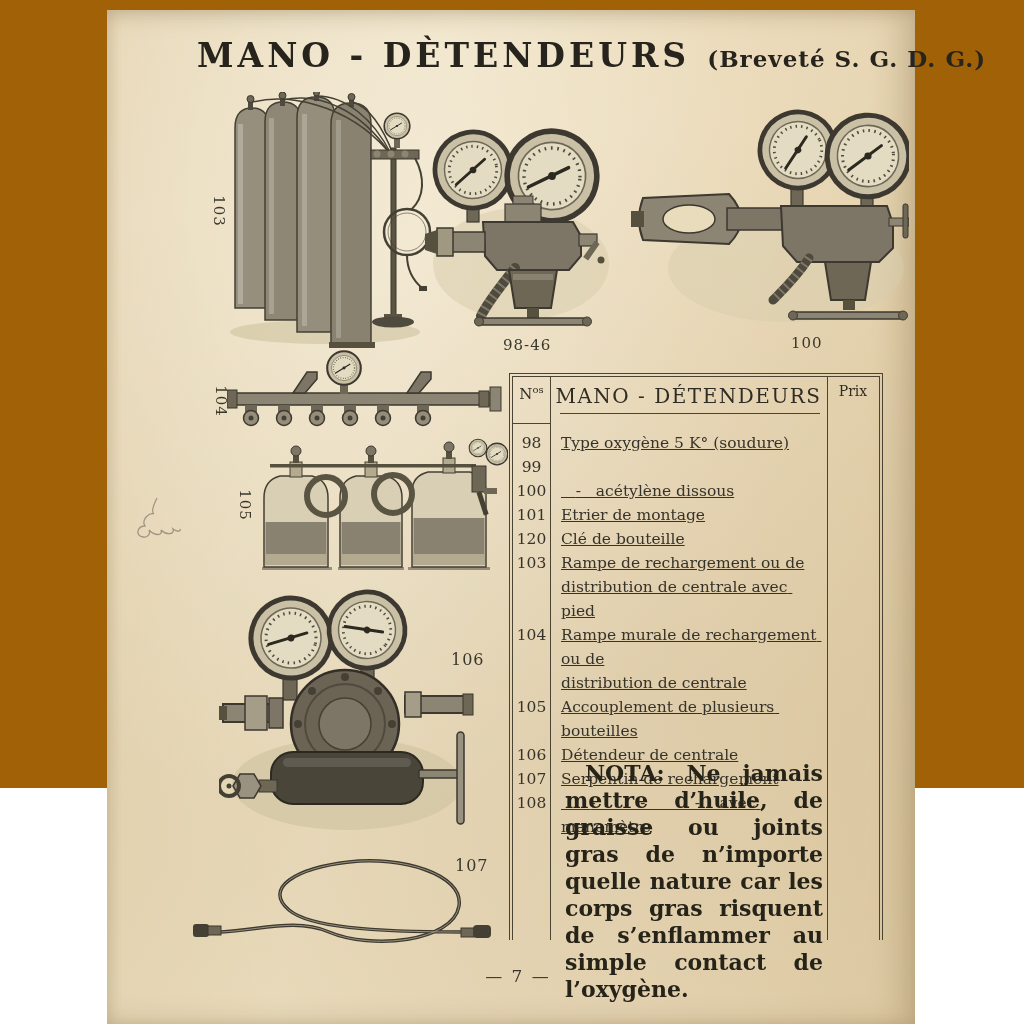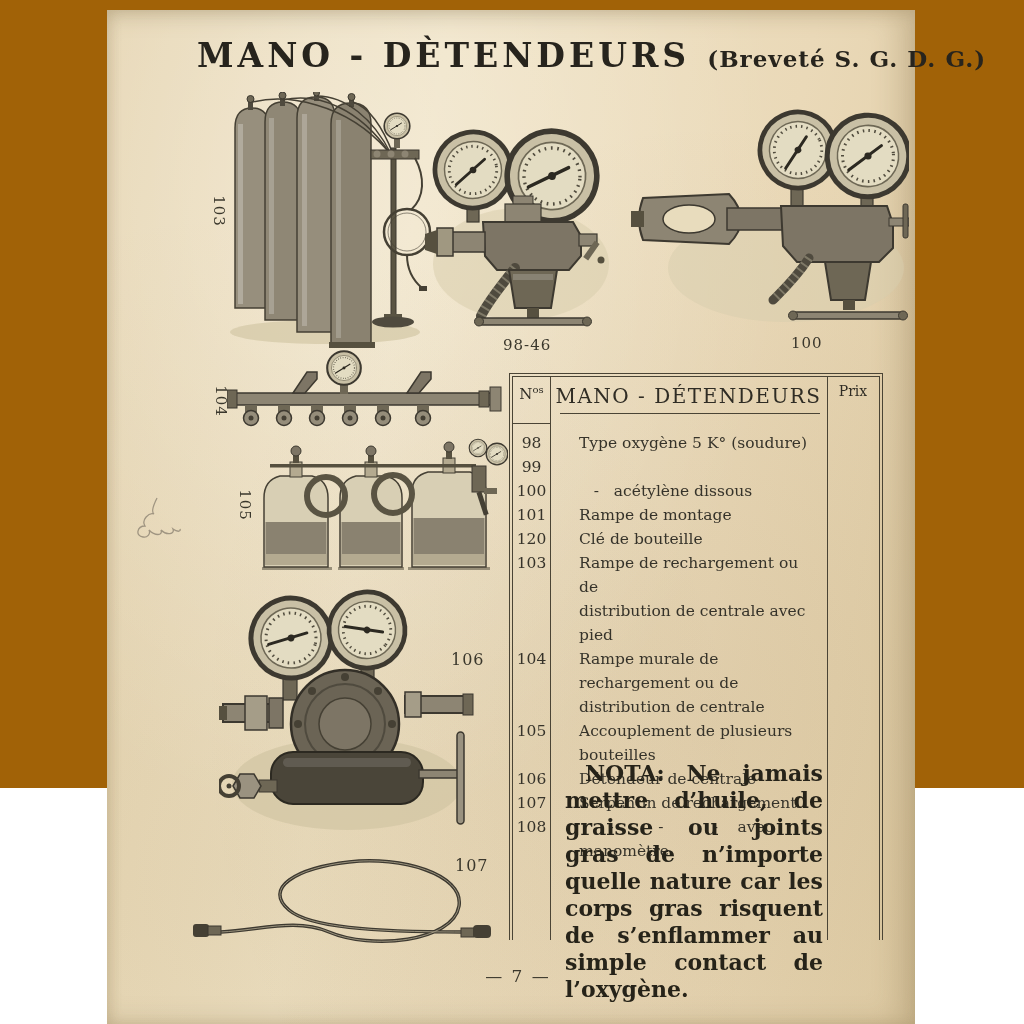--- a/index.html
+++ b/index.html
@@ -32,21 +32,21 @@
   .hline-name{left:47px;top:36px;width:260px;}
   .hline-no{left:0px;top:46px;width:37px;}
   .th{position:absolute;color:#2f2c24;}
   .th-no{left:0;top:7px;width:37px;text-align:center;font-size:15px;}
   .th-no sup{font-size:10px;}
   .th-name{left:37px;top:7px;width:277px;text-align:center;font-size:20px;letter-spacing:1.5px;}
   .th-prix{left:314px;top:6px;width:52px;text-align:center;font-size:14px;}
   .rows{position:absolute;left:0;top:54px;right:0;}
   .trow{display:flex;line-height:24px;font-size:15.5px;color:#36332a;}
   .tno{width:37px;text-align:center;flex:none;}
-  .tdesc{flex:1;padding-left:29px;padding-right:58px;white-space:pre-wrap;}
+  .tdesc{flex:1;padding-left:11px;padding-right:58px;white-space:pre-wrap;text-decoration:underline;}
   
   .nota{left:458px;top:750px;width:258px;font-size:22px;font-weight:bold;color:#262319;
         line-height:27px;text-align:justify;text-indent:20px;}
   
   .pagenum{left:351px;top:956px;width:120px;text-align:center;font-size:17px;
            letter-spacing:2px;color:#3a372c;}
   svg{display:block;}
 </style>
 </head>
 <body>
@@ -315,21 +315,21 @@
       </div>
       <div class="trow">
         <div class="tno">99</div>
       </div>
       <div class="trow">
         <div class="tno">100</div>
         <div class="tdesc">   -   acétylène dissous</div>
       </div>
       <div class="trow">
         <div class="tno">101</div>
-        <div class="tdesc">Rampe de montage</div>
+        <div class="tdesc">Etrier de montage</div>
       </div>
       <div class="trow">
         <div class="tno">120</div>
         <div class="tdesc">Clé de bouteille</div>
       </div>
       <div class="trow">
         <div class="tno">103</div>
         <div class="tdesc">Rampe de rechargement ou de
 distribution de centrale avec pied</div>
       </div>

